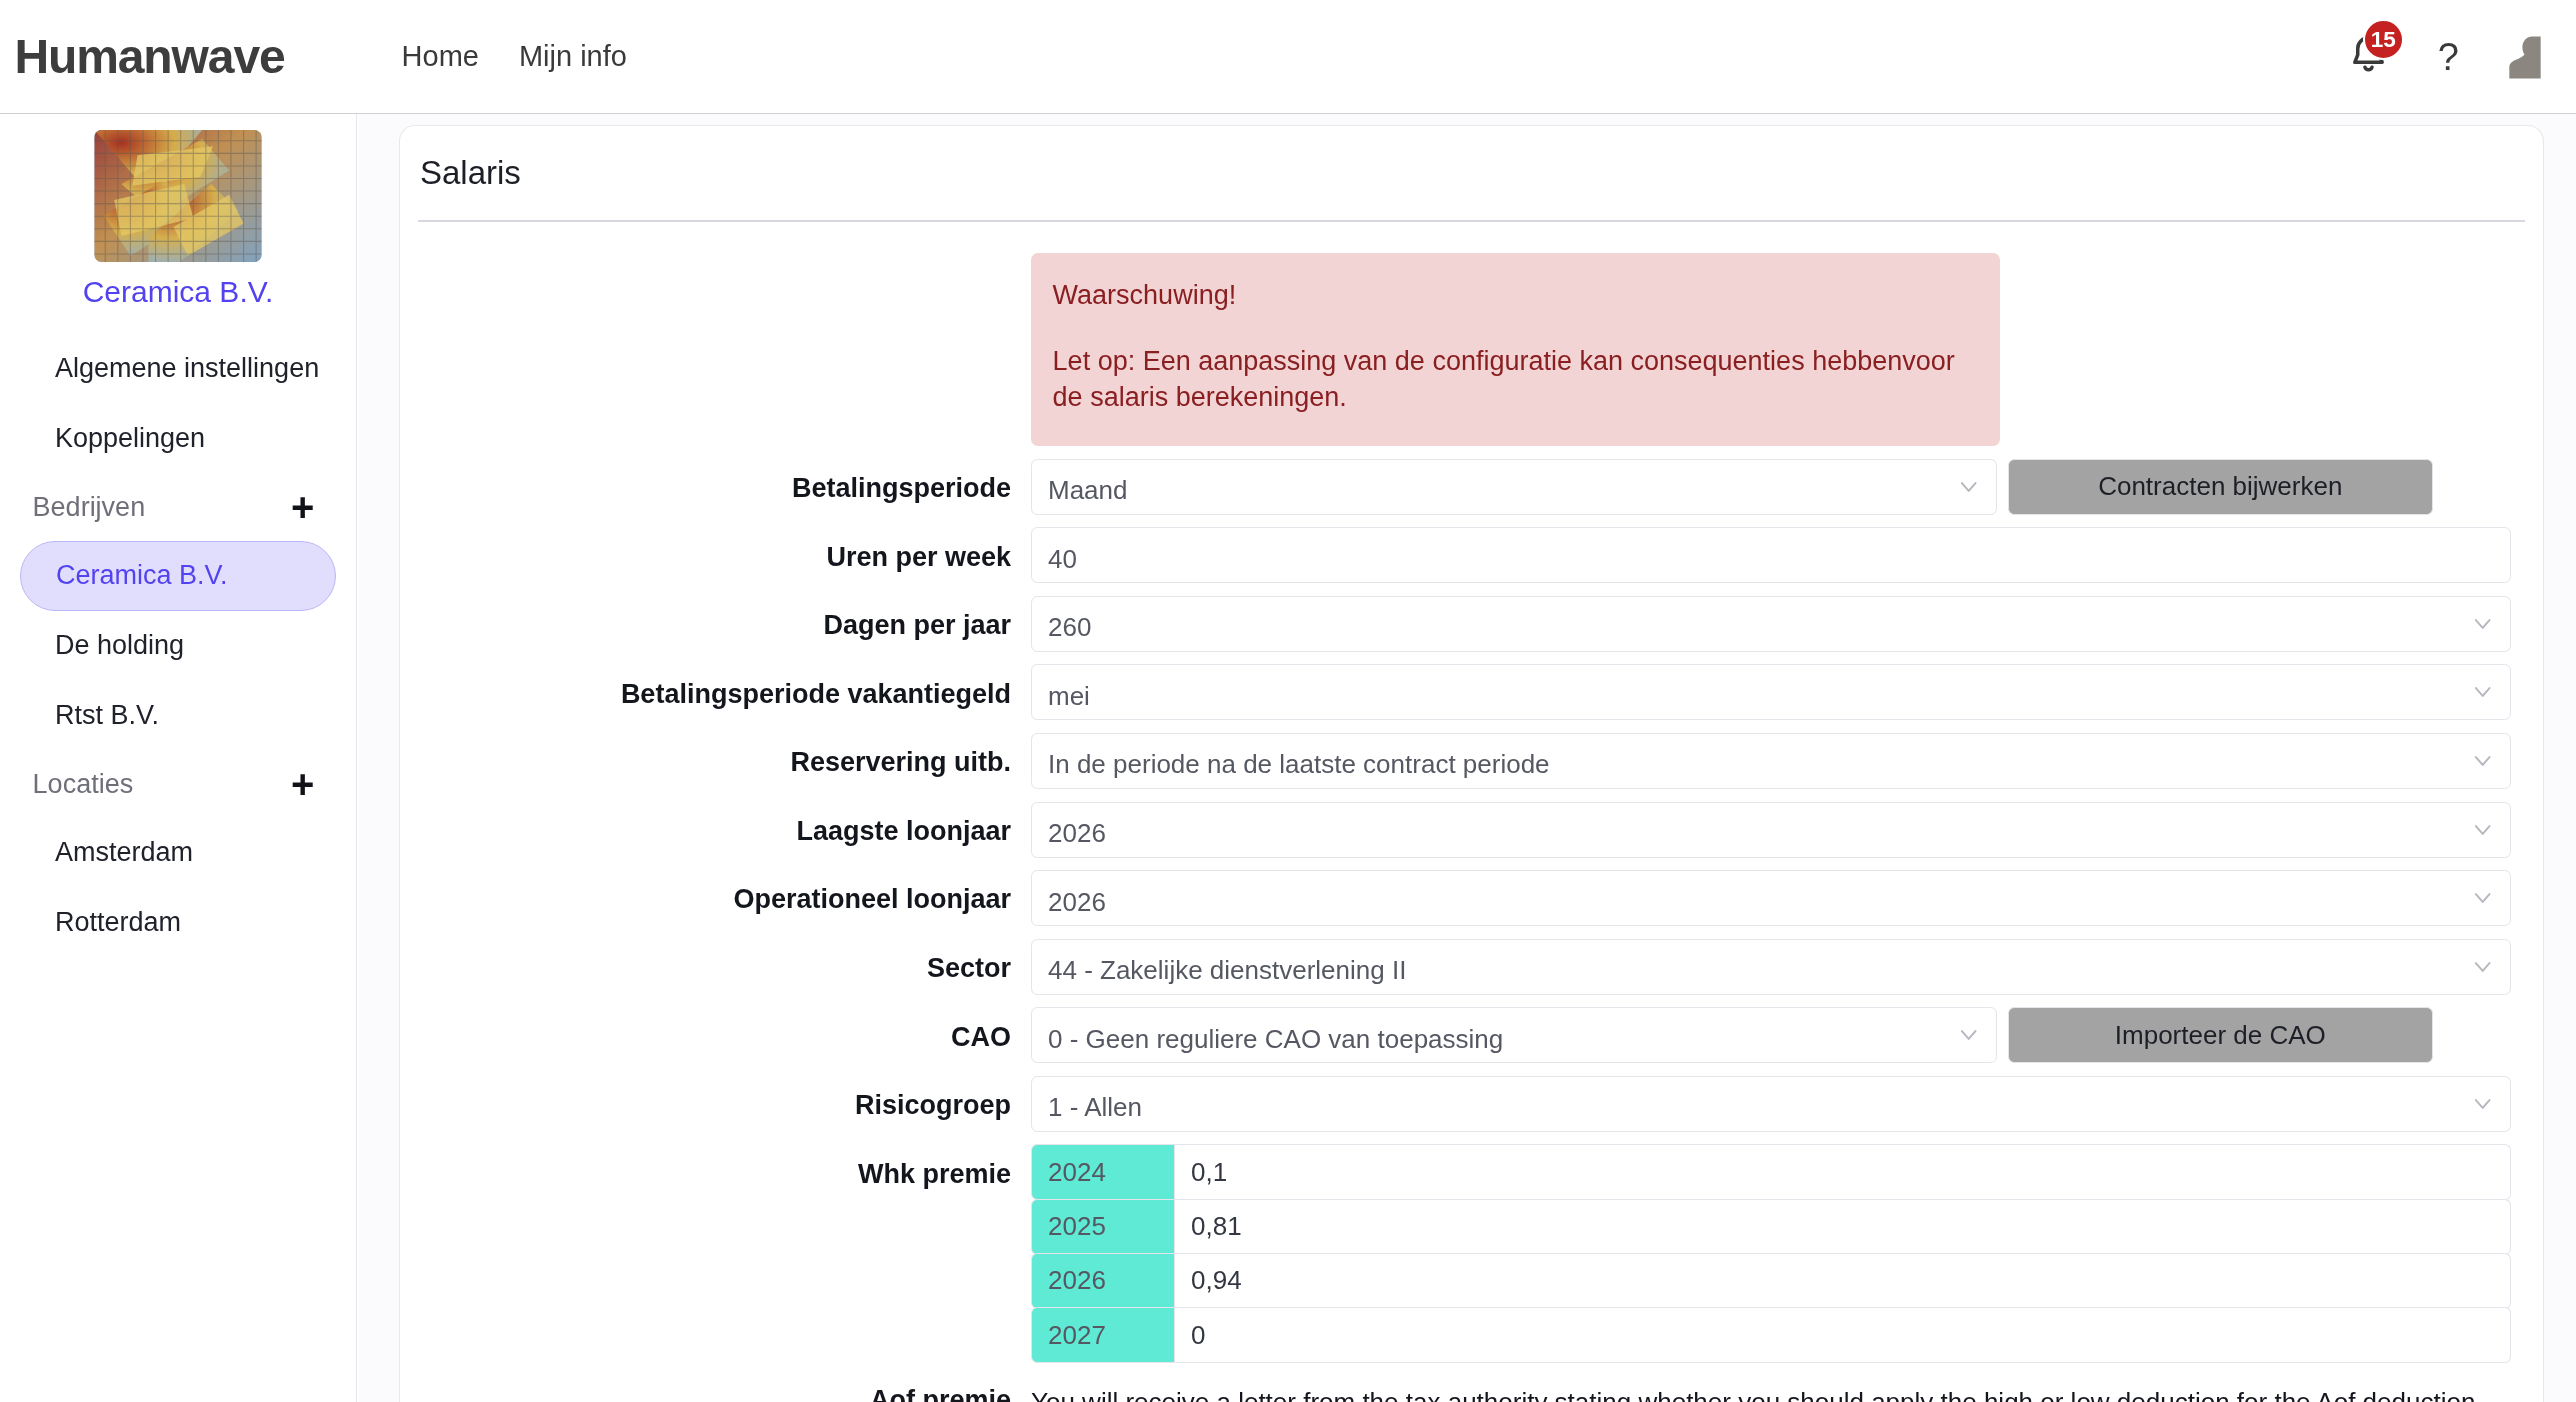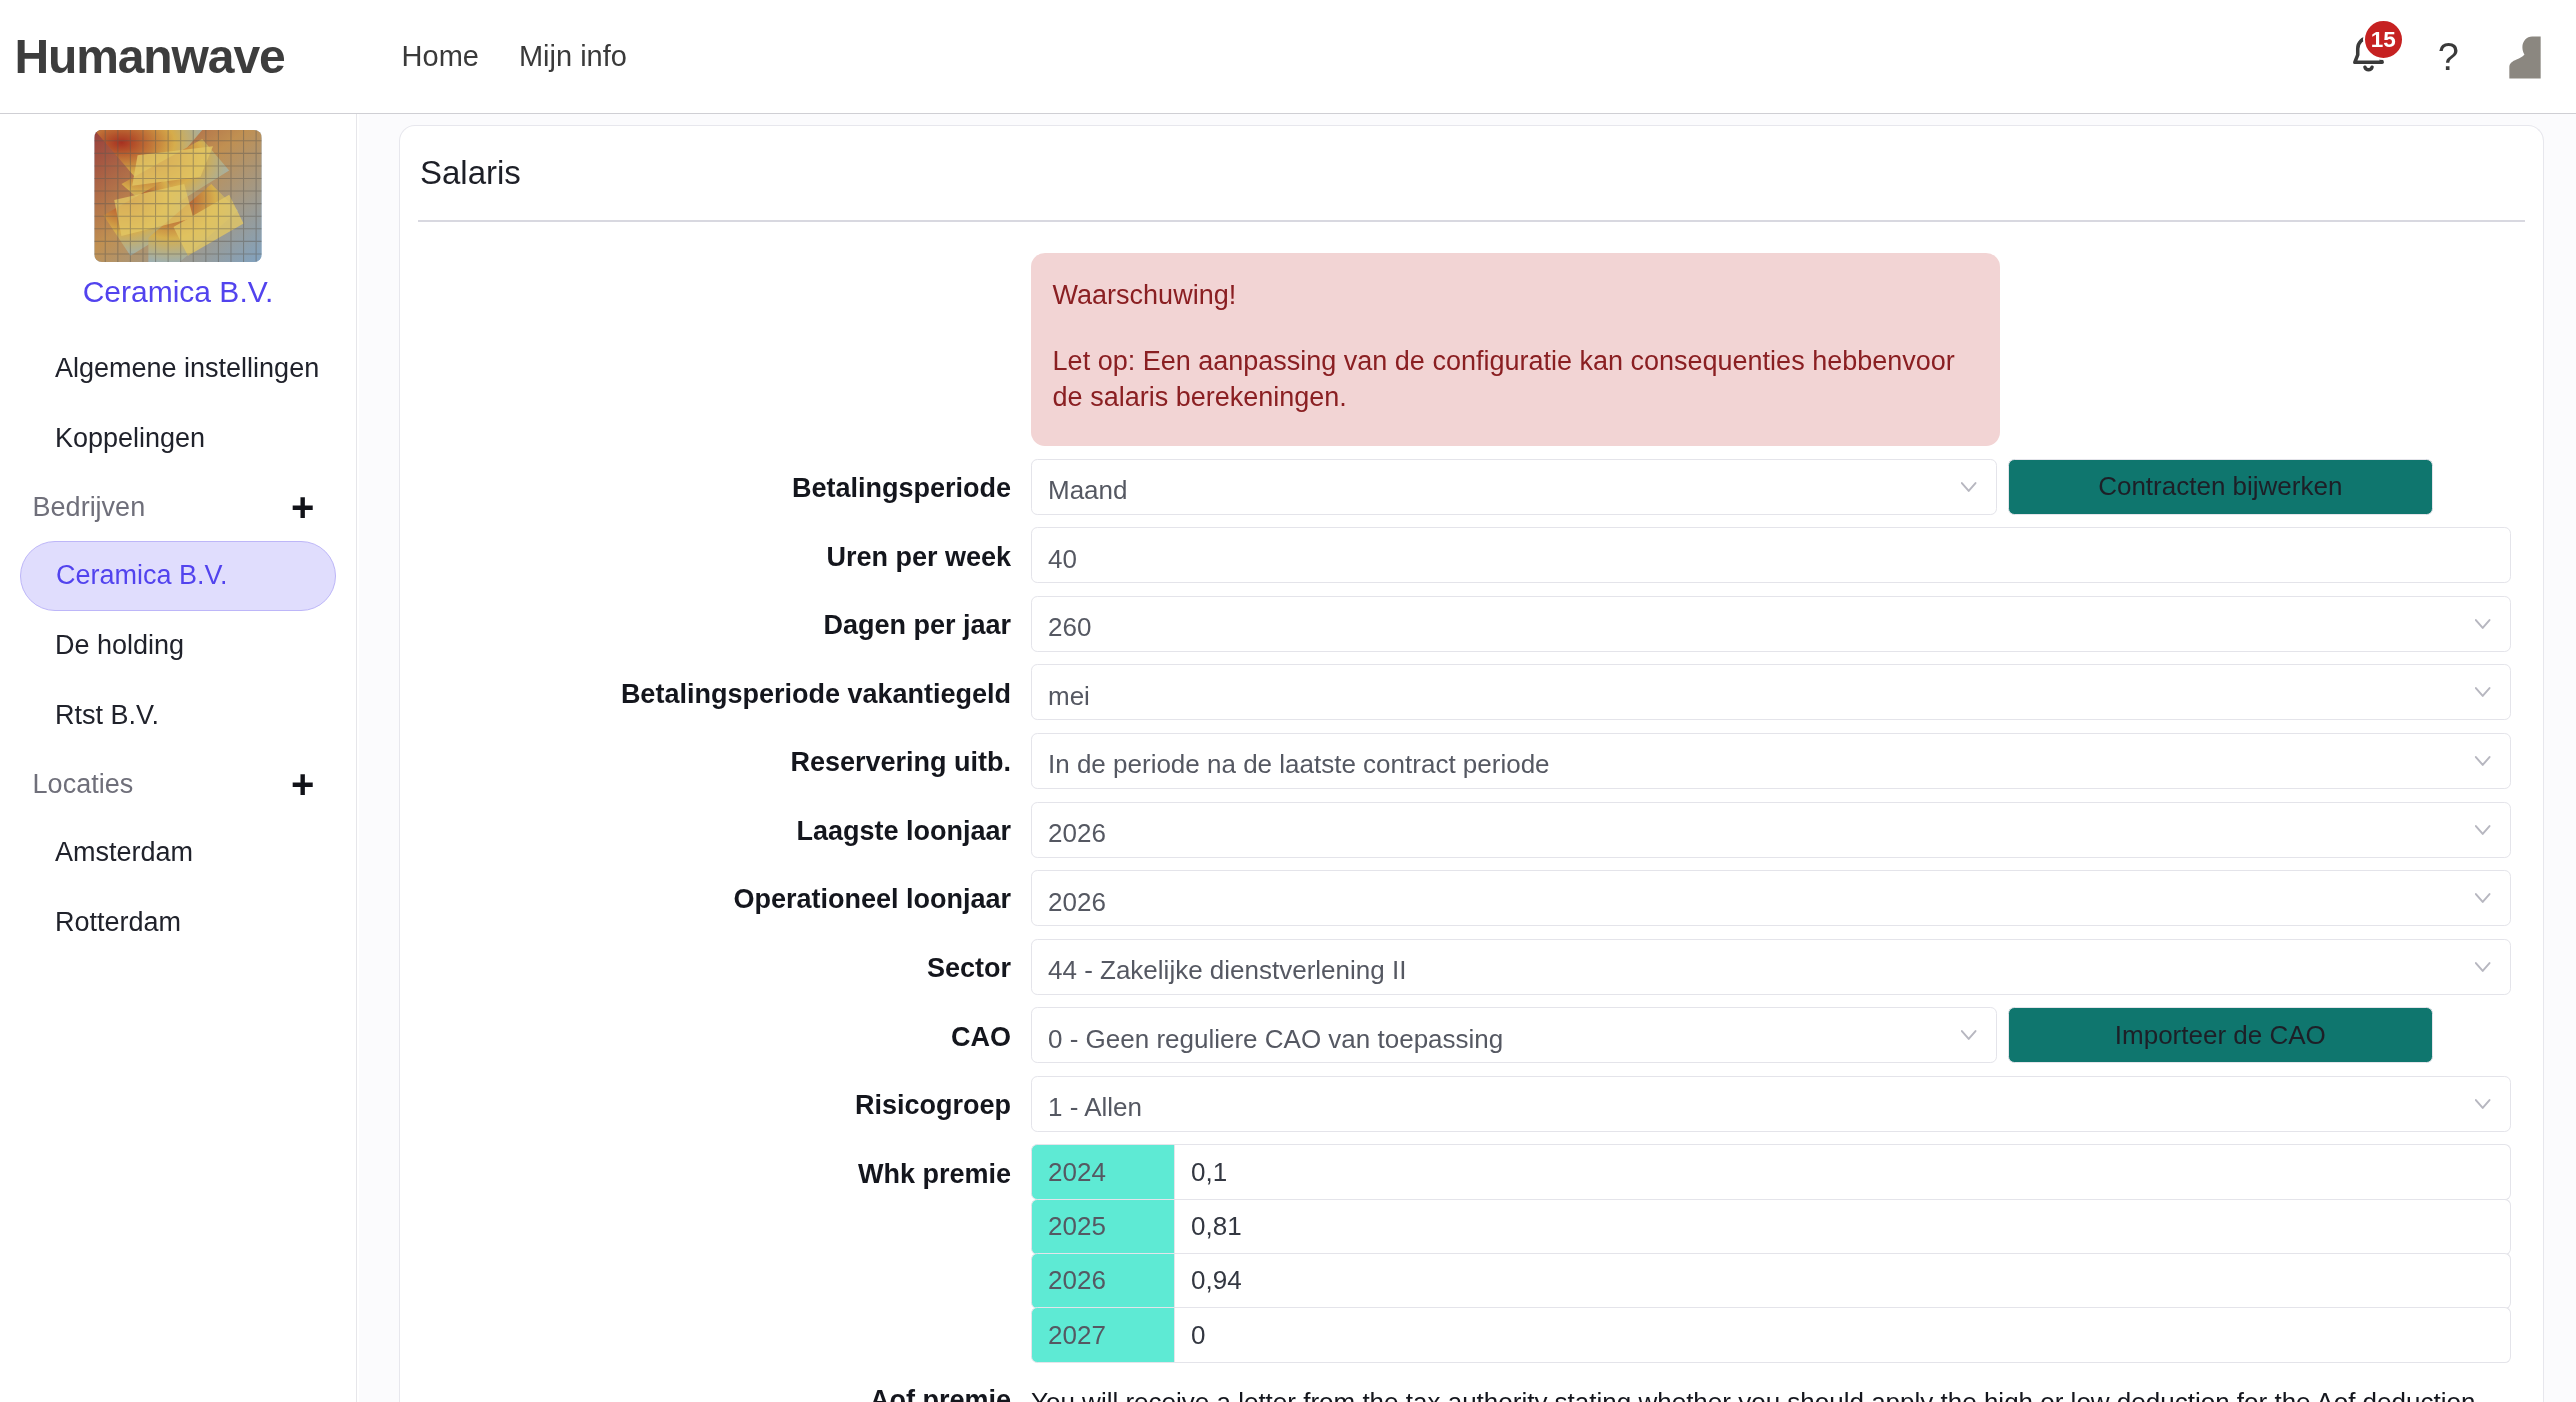--- a/index.html
+++ b/index.html
@@ -111,21 +111,21 @@
     width: 631px; flex: 0 0 631px;
     text-align: right; padding-right: 20px;
     font-size: 27px; font-weight: 700; color: #14161d;
   }
   .row-label.pad-mid { padding-top: 14.4px; }
   .row-field { flex: 1; display: flex; gap: 10.8px; min-width: 0; }
 
   .alert {
     width: 969px;
     background: #f2d4d4;
-    border-radius: 14px;
+    border-radius: 7px;
     padding: 27px 21.6px 31px 21.6px;
     color: #8a1f22;
   }
   .alert-title { font-size: 27px; margin-bottom: 32px; }
   .alert-text { font-size: 27px; line-height: 1.34; }
 
   .control {
     position: relative;
     height: 56px;
     background: #fff;
@@ -138,21 +138,21 @@
   }
   .control.grow { flex: 1; }
   .control.w-half { width: 966px; flex: 0 0 966px; }
   .chev {
     position: absolute; right: 16px; top: 50%;
     transform: translateY(-50%);
     width: 23.4px; height: 23.4px;
   }
   .btn {
     width: 425px; flex: 0 0 425px; height: 56px;
-    background: #0f766e; border: 1.8px solid #e4e4ea; border-radius: 6.3px;
+    background: #a3a3a3; border: 1.8px solid #e4e4ea; border-radius: 6.3px;
     display: flex; align-items: center; justify-content: center;
     font-size: 26px; color: #1d1f27; cursor: pointer;
   }
 
   
   .whk { flex: 1; }
   .whk-row { display: flex; margin-bottom: -1.8px; }
   .whk-year {
     width: 144px; flex: 0 0 144px; height: 56px;
     background: #5eead4; border: 1.8px solid #e4e4ea; border-radius: 6.3px 0 0 6.3px;

